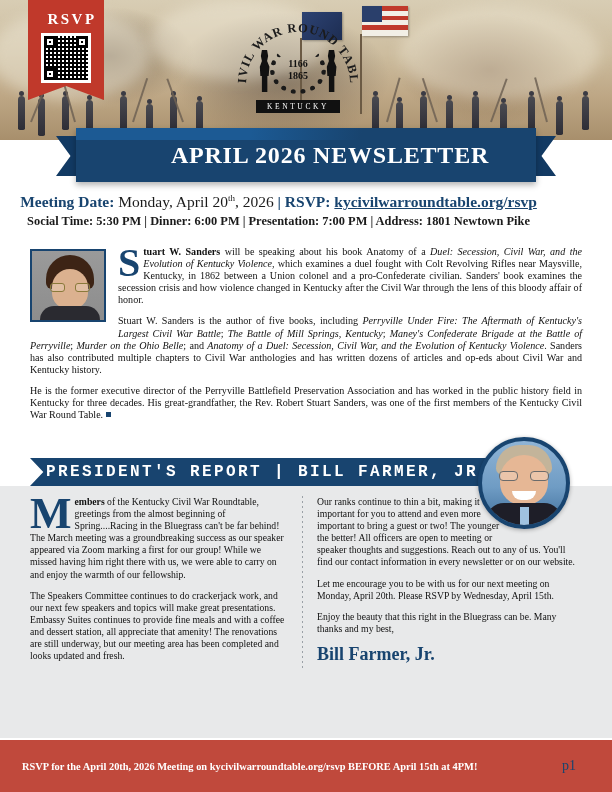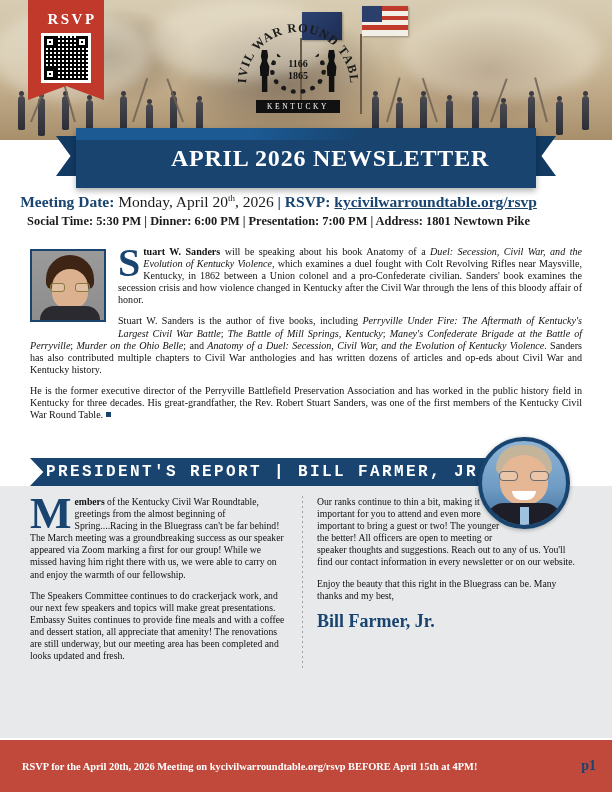--- a/index.html
+++ b/index.html
@@ -113,21 +113,21 @@
   }
 
   
   .ribbon-wrap { position:absolute; left:0; top:128px; width:612px; height:56px; z-index:7; }
   .rib-tail {
     position:absolute; top:8px; width:66px; height:40px; background:#123a63;
   }
   .rib-tail.l { left:56px; clip-path:polygon(0 0,100% 0,100% 100%,0 100%,22% 50%); }
   .rib-tail.r { right:56px; clip-path:polygon(0 0,100% 0,78% 50%,100% 100%,0 100%); }
   .rib-main {
-    position:absolute; left:76px; top:0; right:76px; height:60px;
+    position:absolute; left:76px; top:0; right:76px; height:54px;
     background:#18446f;
     box-shadow:0 3px 6px rgba(0,0,0,.3);
     display:flex; align-items:center; justify-content:center;padding-left:48px;
   }
   .rib-main:before {
     content:""; position:absolute; left:0; top:0; width:100%; height:12px;
     background:linear-gradient(100deg,#1c5a94 0%,#1c5a94 38%,#18446f 62%,#18446f 100%);
   }
   .rib-title {
     color:#fff; font-size:24px; font-weight:bold; letter-spacing:.8px;
@@ -257,21 +257,21 @@
   
   .footer {
     position:absolute; left:0; bottom:0; width:612px; height:52px;
     background:#c0493c; display:flex; align-items:center;
   }
   .footer-txt {
     color:#fff; font-size:10.4px; font-weight:bold; margin-left:22px;
     font-family:"Liberation Serif", serif;
   }
   .footer-pg {
-    position:absolute; right:16px; color:#18446f; font-size:14px; font-weight:bold;
+    position:absolute; right:36px; color:#18446f; font-size:14px; font-weight:normal;
   }
   i.it { font-style:italic; }
 </style>
 </head>
 <body>
 
 <div class="header-art">
   <div class="smoke" style="left:-10px;top:10px;width:160px;height:90px;background:rgba(240,235,220,.45);"></div>
   <div class="smoke" style="left:150px;top:0px;width:180px;height:80px;background:rgba(245,240,225,.4);"></div>
   <div class="smoke" style="left:400px;top:5px;width:200px;height:95px;background:rgba(238,230,212,.42);"></div>
@@ -402,20 +402,21 @@
     <div class="col-p">
       <span class="drop-m">M</span><b>embers</b><span> of the Kentucky Civil War Roundtable, greetings from the almost beginning of Spring....Racing in the Bluegrass can't be far behind! The March meeting was a groundbreaking success as our speaker appeared via Zoom marking a first for our group! While we missed having him right there with us, we were able to carry on and enjoy the warmth of our fellowship.</span>
     </div>
     <div class="col-p">The Speakers Committee continues to do crackerjack work, and our next few speakers and topics will make great presentations. Embassy Suites continues to provide fine meals and with a coffee and dessert station, all appreciate that amenity! The renovations are still underway, but our meeting area has been completed and looks updated and fresh.</div>
   </div>
   <div class="col-div"></div>
   <div class="col-r">
     <div class="col-p">
       <span class="photo-spacer"></span><span>Our ranks continue to thin a bit, making it important for you to attend and even more important to bring a guest or two! The younger the better! All officers are open to meeting or speaker thoughts and suggestions. Reach out to any of us. You'll find our contact information in every newsletter or on our website.</span>
     </div>
+    <div class="col-p">Let me encourage you to be with us for our next meeting on Monday, April 20th. Please RSVP by Wednesday, April 15th.</div>
     <div class="col-p">Enjoy the beauty that this right in the Bluegrass can be. Many thanks and my best,</div>
     <div class="sig">Bill Farmer, Jr.</div>
   </div>
 </div>
 
 <div class="footer">
   <div class="footer-txt">RSVP for the April 20th, 2026 Meeting on kycivilwarroundtable.org/rsvp BEFORE April 15th at 4PM!</div>
   <div class="footer-pg">p1</div>
 </div>
 

